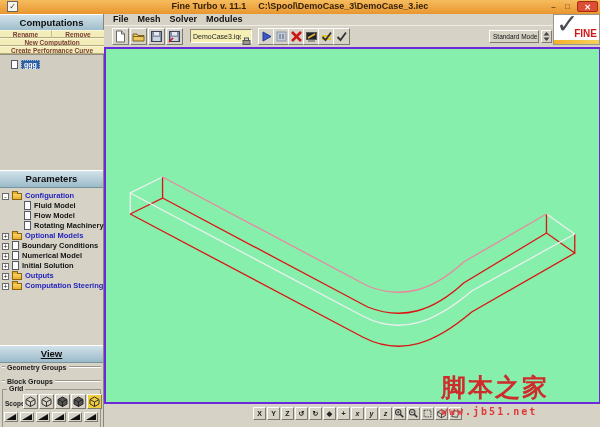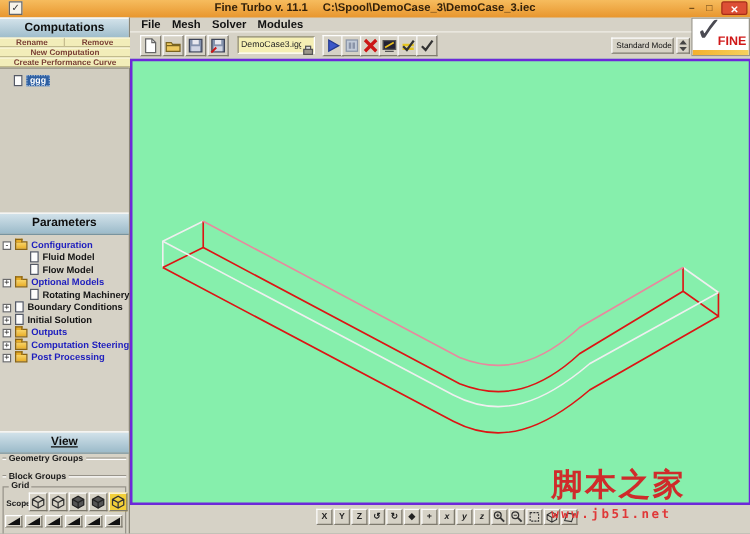--- a/index.html
+++ b/index.html
@@ -142,53 +142,53 @@
           <span class="tl blue">Configuration</span>
         </div>
         <div class="trow lvl2">
           <div class="docic"></div>
           <span class="tl black">Fluid Model</span>
         </div>
         <div class="trow lvl2">
           <div class="docic"></div>
           <span class="tl black">Flow Model</span>
         </div>
+        <div class="trow lvl2">
+          <div class="docic"></div>
+          <span class="tl black">Rotating Machinery</span>
+        </div>
         <div class="trow lvl1">
           <div class="exp">+</div>
           <div class="folder"></div>
           <span class="tl blue">Optional Models</span>
         </div>
-        <div class="trow lvl2">
-          <div class="docic"></div>
-          <span class="tl black">Rotating Machinery</span>
-        </div>
         <div class="trow lvl1">
           <div class="exp">+</div>
           <div class="docic"></div>
           <span class="tl black">Boundary Conditions</span>
+        </div>
+        <div class="trow lvl1">
+          <div class="exp">+</div>
+          <div class="docic"></div>
+          <span class="tl black">Numerical Model</span>
         </div>
         <div class="trow lvl1">
           <div class="exp">+</div>
           <div class="docic"></div>
           <span class="tl black">Initial Solution</span>
         </div>
         <div class="trow lvl1">
           <div class="exp">+</div>
           <div class="folder"></div>
           <span class="tl blue">Outputs</span>
         </div>
         <div class="trow lvl1">
           <div class="exp">+</div>
           <div class="folder"></div>
           <span class="tl blue">Computation Steering</span>
-        </div>
-        <div class="trow lvl1">
-          <div class="exp">+</div>
-          <div class="folder"></div>
-          <span class="tl blue">Post Processing</span>
         </div>
       </div>
 
     <div class="sechead" style="top:331px;text-decoration:underline;">View</div>
     <div class="groupline" style="top:348px;">
         <span>Geometry Groups</span>
       </div>
     <div class="groupline" style="top:362px;">
         <span>Block Groups</span>
       </div>

